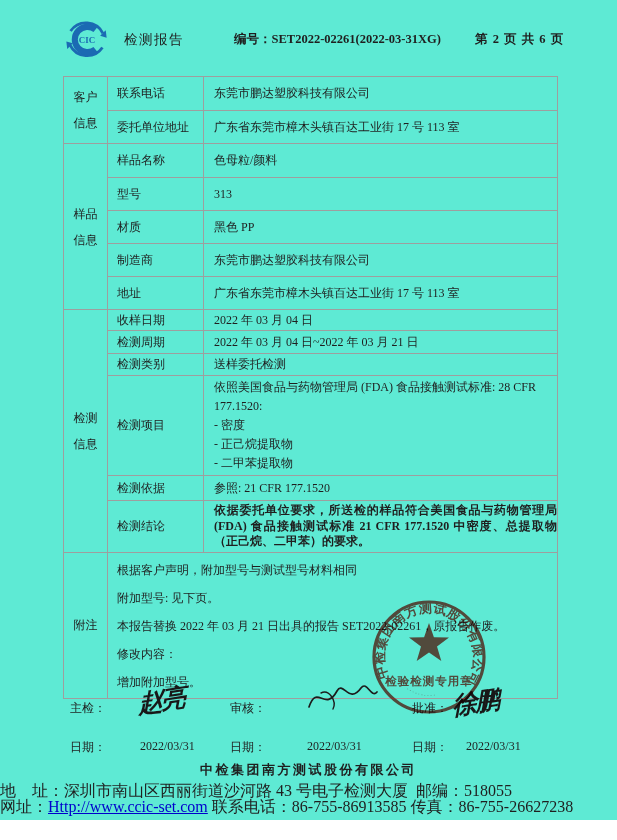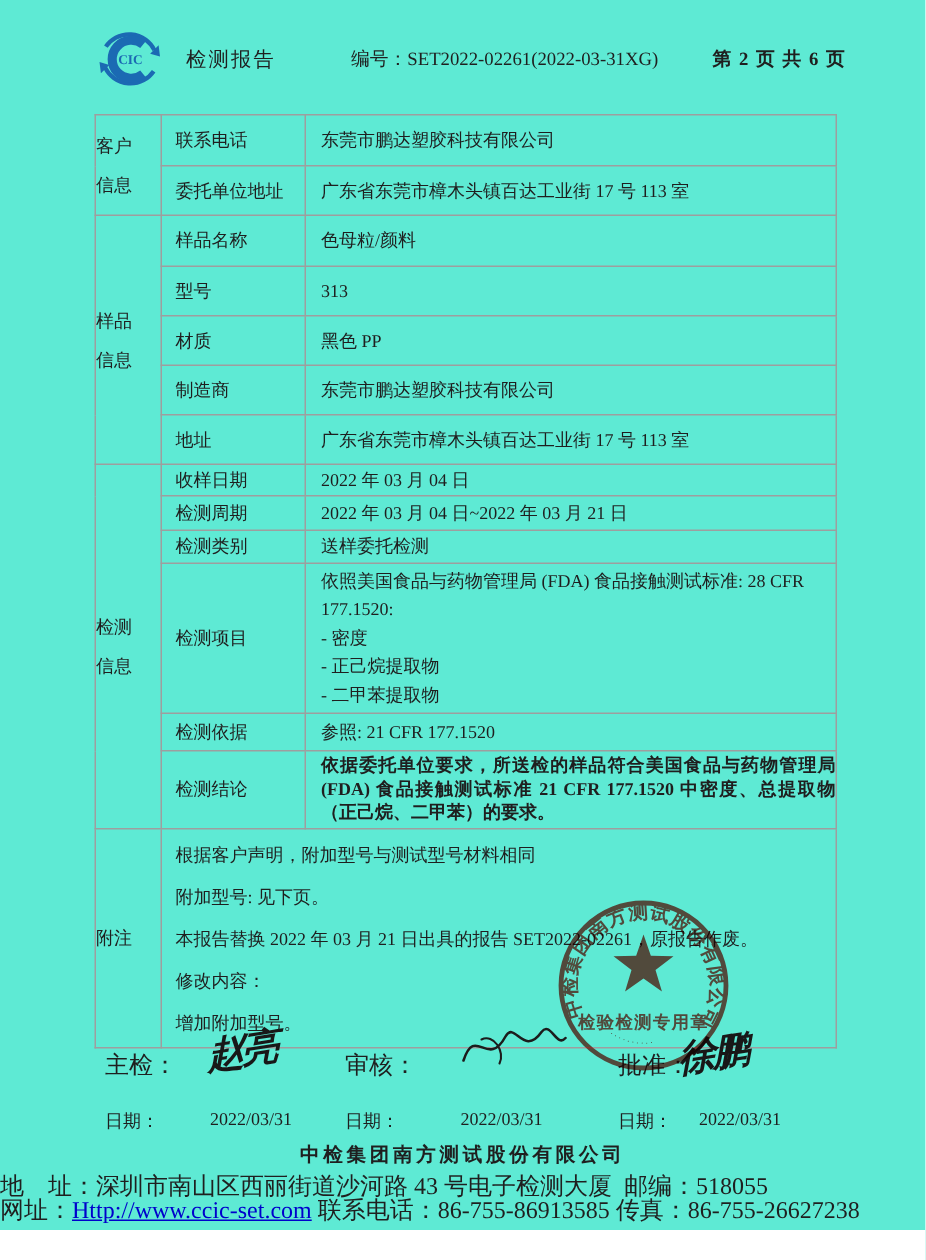--- a/index.html
+++ b/index.html
@@ -10,38 +10,38 @@
     height: 820px;
     background: #5eead4;
     font-family: "Liberation Serif", serif;
     color: #1f1f1f;
     overflow: hidden;
   }
 
   
   .logo { position: absolute; left: 63px; top: 17px; width: 47px; height: 45px; }
   .hdr-title { position: absolute; left: 124px; top: 31px; font-size: 13.5px; font-weight: normal; letter-spacing: 1.5px; }
-  .hdr-no { position: absolute; left: 234px; top: 31px; font-size: 12.5px; font-weight: normal; }
+  .hdr-no { position: absolute; left: 234px; top: 31px; font-size: 12.5px; font-weight: bold; }
   .hdr-page { position: absolute; left: 475px; top: 31px; font-size: 12.5px; font-weight: bold; letter-spacing: 1px; }
 
   
   table.info {
     position: absolute; left: 63px; top: 76px; width: 494px;
     border-collapse: collapse; table-layout: fixed; font-size: 12px; z-index: 1;
   }
   table.info td { border: 1px solid #9e9e9e; vertical-align: middle; overflow: hidden; }
-  td.group { text-align: left; white-space: pre-line; line-height: 26px; }
+  td.group { text-align: center; white-space: pre-line; line-height: 26px; }
   td.field { padding-left: 9px; }
   td.value { padding-left: 10px; }
   td.multiline { white-space: pre-line; line-height: 19px; padding: 2px 8px 2px 10px; }
   td.conclusion { white-space: normal; line-height: 15.5px; text-align: justify; padding: 2px 0 2px 10px; font-weight: bold; }
   td.notes { white-space: pre-line; line-height: 28px; padding: 3px 8px 2px 9px; vertical-align: top; }
 
   
-  .sig-label { position: absolute; font-size: 16px; z-index: 2; }
+  .sig-label { position: absolute; font-size: 12px; z-index: 2; }
   .sig-name {
     position: absolute; font-size: 25px; font-style: italic; font-weight: bold;
     color: #181818; transform: rotate(-9deg) skewX(-6deg); letter-spacing: -2px; z-index: 3;
   }
   .sig-squiggle { position: absolute; z-index: 3; }
   .sig-date { position: absolute; font-size: 12px; z-index: 2; }
 
   
   .seal {
     position: absolute; left: 356px; top: 584px; width: 146px; height: 146px;

